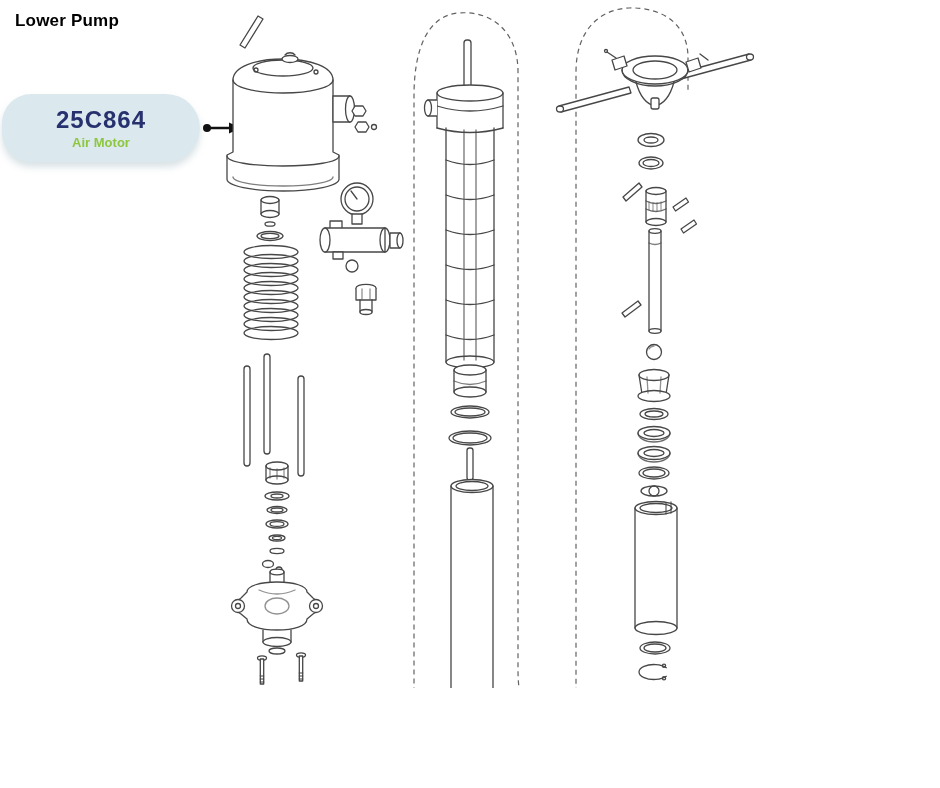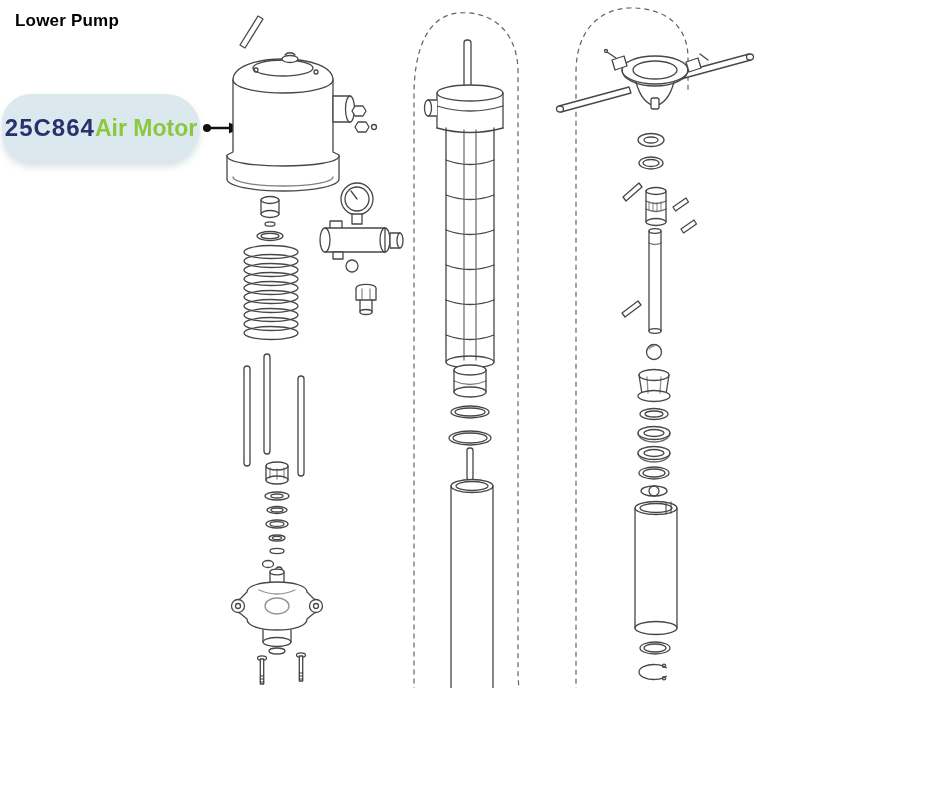--- a/index.html
+++ b/index.html
@@ -3,24 +3,24 @@
 <meta charset="utf-8">
 <style>
   html,body{margin:0;padding:0;background:#fff;}
   .canvas{position:relative;width:940px;height:688px;background:var(--background,#ffffff);
           font-family:"Liberation Sans",sans-serif;overflow:hidden;padding-left:44px;}
   .title{position:absolute;left:2px;top:8px;width:130px;text-align:center;
          font-size:17px;font-weight:700;color:var(--title-text,#000);line-height:25px;letter-spacing:.2px;}
   .badge{position:absolute;left:2px;top:94px;width:198px;height:68px;
          background:var(--badge-bg,#dbe9ef);
          border-radius:36px 42px 42px 36px;
-         display:flex;flex-direction:row;align-items:center;justify-content:center;
+         display:flex;flex-direction:column;align-items:center;justify-content:center;
          box-shadow:0 5px 7px rgba(120,150,160,.28);}
   .part-number{font-size:24px;font-weight:700;color:var(--part-number-text,#26316e);letter-spacing:1px;}
-  .part-name{font-size:23px;font-weight:700;color:var(--part-name-text,#8dc63f);margin-top:1px;}
+  .part-name{font-size:13px;font-weight:700;color:var(--part-name-text,#8dc63f);margin-top:1px;}
   .diagram-svg{position:absolute;left:0;top:0;}
   .footer-bar{position:absolute;left:95px;top:771px;width:845px;height:17px;
               background:var(--footer-bar,#0f3c4b);border-radius:2px;}
   svg .ln{stroke:var(--line-art,#474747);fill:none;stroke-width:1.3;stroke-linecap:round;}
   svg .lnf{stroke:var(--line-art,#474747);fill:#fff;stroke-width:1.3;stroke-linejoin:round;}
   svg .dash{stroke:var(--line-art,#474747);fill:none;stroke-width:1.2;stroke-dasharray:5 4;opacity:.85;}
   svg .blk{fill:#111;stroke:none;}
 </style>
 </head>
 <body>

